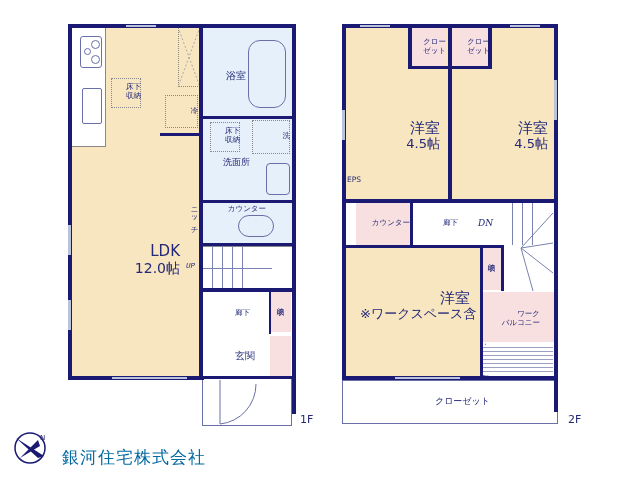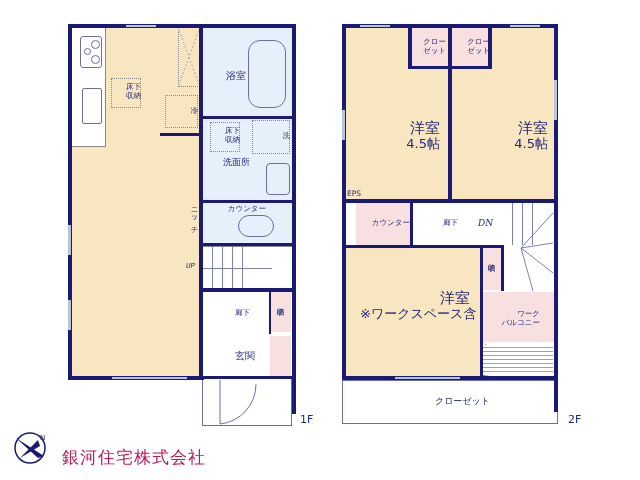--- a/index.html
+++ b/index.html
@@ -12,21 +12,21 @@
   .room-white { background:#ffffff; }
   .lbl { position:absolute; text-align:right; line-height:1.15; color:#232878; white-space:nowrap; }
   .lbl.big { font-size:15px; }
   .lbl.med { font-size:10px; }
   .lbl.small { font-size:7.5px; }
   .vert { writing-mode:vertical-rl; font-size:7.5px; color:#232878; position:absolute; }
   .dotbox { position:absolute; border:1px dotted #888; box-sizing:border-box; }
   .window { position:absolute; background:#b9c3dc; }
   .floor-tag { position:absolute; font-size:11px; color:#232878; }
   .stairs-line { position:absolute; background:#7a80b0; }
-  .company { position:absolute; left:62px; top:446px; font-size:17px; color:#be185d; letter-spacing:1px; }
+  .company { position:absolute; left:62px; top:446px; font-size:17px; color:#0369a1; letter-spacing:1px; }
   .thin { position:absolute; border:1px solid #6a6fa8; box-sizing:border-box; }
 </style>
 </head>
 <body>
 
 <div class="abs" style="left:0;top:0;width:320px;height:440px;">
 
   <div class="abs room-yellow" style="left:72px;top:27px;width:128px;height:350px;"></div>
 
   <div class="abs room-white" style="left:72px;top:27px;width:34px;height:120px;border-right:1px solid #888;border-bottom:1px solid #888;"></div>
@@ -43,20 +43,24 @@
     <div>収納</div>
   </div>
   <div class="dotbox" style="left:165px;top:95px;width:33px;height:33px;"></div>
   <div class="lbl small" style="left:165px;top:107px;width:33px;">冷</div>
   <div class="dotbox" style="left:178px;top:27px;width:22px;height:60px;"></div>
   <svg class="abs" style="left:178px;top:27px;" width="22" height="60">
       <line x1="0" y1="0" x2="22" y2="60" stroke="#aaa" stroke-dasharray="2,2"></line>
       <line x1="22" y1="0" x2="0" y2="60" stroke="#aaa" stroke-dasharray="2,2"></line>
     </svg>
 
+  <div class="lbl big" style="left:100px;top:243px;width:80px;">
+    <div>LDK</div>
+    <div style="font-size:14px;">12.0帖</div>
+  </div>
 
   <div class="abs room-blue" style="left:203px;top:27px;width:90px;height:90px;"></div>
   <div class="thin" style="left:248px;top:40px;width:38px;height:68px;border-radius:12px;"></div>
   <div class="lbl med" style="left:210px;top:70px;width:36px;">浴室</div>
 
   <div class="abs room-blue" style="left:203px;top:119px;width:90px;height:82px;"></div>
   <div class="dotbox" style="left:210px;top:122px;width:30px;height:30px;"></div>
   <div class="lbl small" style="left:210px;top:127px;width:30px;">
     <div>床下</div>
     <div>収納</div>
@@ -130,21 +134,21 @@
   </div>
 
   <div class="lbl big" style="left:40px;top:120px;width:80px;">
     <div>洋室</div>
     <div style="font-size:13px;">4.5帖</div>
   </div>
   <div class="lbl big" style="left:148px;top:120px;width:80px;">
     <div>洋室</div>
     <div style="font-size:13px;">4.5帖</div>
   </div>
-  <div class="lbl small" style="left:27px;top:190px;">EPS</div>
+  <div class="lbl small" style="left:27px;top:176px;">EPS</div>
 
   <div class="abs room-pink" style="left:36px;top:203px;width:54px;height:42px;"></div>
   <div class="lbl small" style="left:36px;top:219px;width:54px;">カウンター</div>
 
   <div class="abs room-white" style="left:93px;top:203px;width:90px;height:42px;"></div>
   <div class="lbl small" style="left:108px;top:219px;width:30px;">廊下</div>
   <div class="lbl small" style="left:158px;top:218px;font-style:italic;font-family:'DejaVu Serif',serif;font-size:9px;">DN</div>
 
   <div class="abs room-white" style="left:183px;top:203px;width:50px;height:88px;"></div>
   <div class="stairs-line" style="left:192px;top:203px;width:1px;height:42px;"></div>

